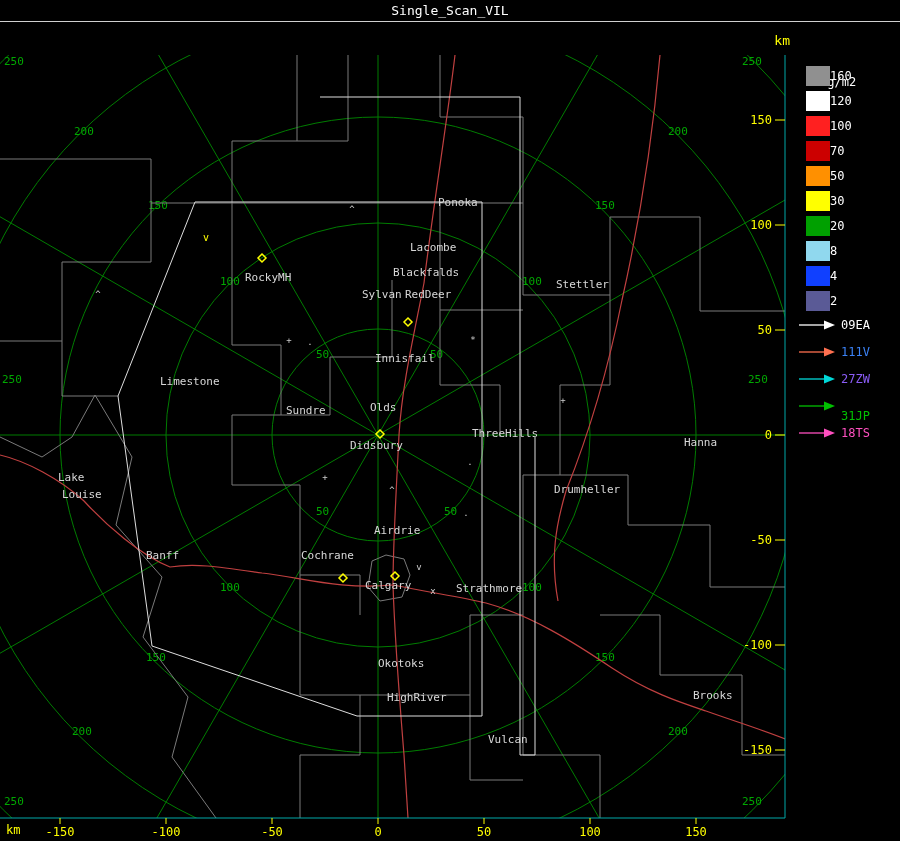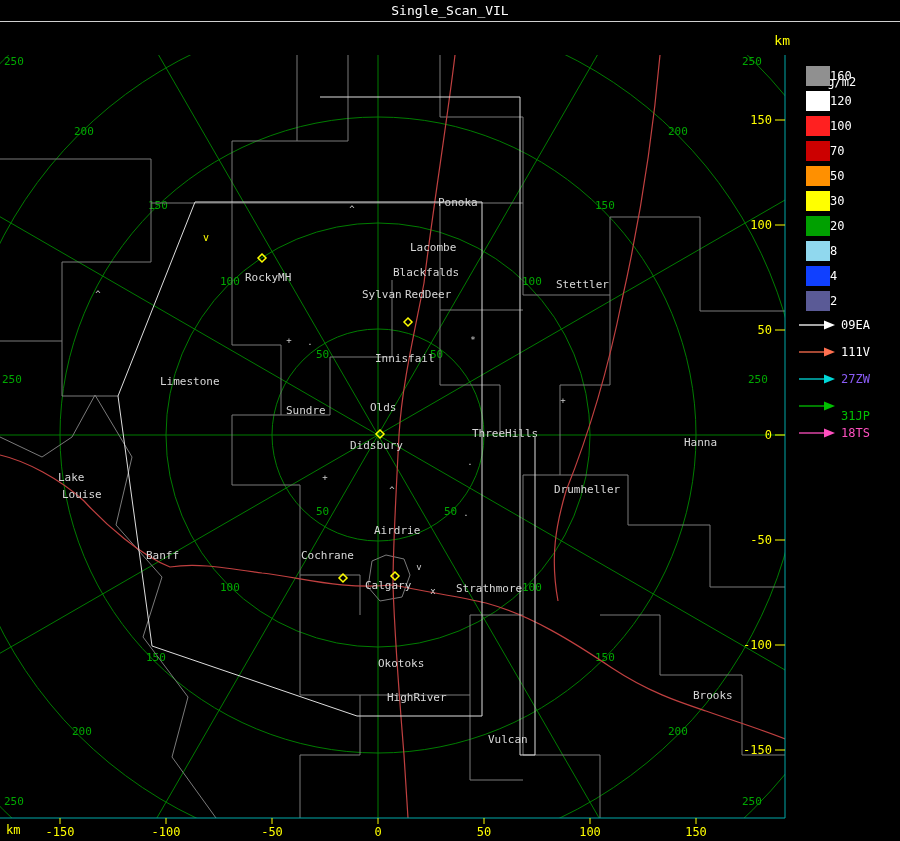--- a/index.html
+++ b/index.html
@@ -256,21 +256,21 @@
           <line x1="2" y1="6" x2="29" y2="6" stroke="#ffffff" stroke-width="1.3"></line>
           <path d="M38,6 L27,1.5 L27,10.5 Z" fill="#ffffff"></path>
         </svg>
         <span class="rl-label" style="color: rgb(255, 255, 255);">09EA</span>
       </div>
       <div class="rl-row">
         <svg width="38" height="12">
           <line x1="2" y1="6" x2="29" y2="6" stroke="#ff7050" stroke-width="1.3"></line>
           <path d="M38,6 L27,1.5 L27,10.5 Z" fill="#ff7050"></path>
         </svg>
-        <span class="rl-label" style="color: #ffffff;">111V</span>
+        <span class="rl-label" style="color: #3b82f6;">111V</span>
       </div>
       <div class="rl-row">
         <svg width="38" height="12">
           <line x1="2" y1="6" x2="29" y2="6" stroke="#00d8d8" stroke-width="1.3"></line>
           <path d="M38,6 L27,1.5 L27,10.5 Z" fill="#00d8d8"></path>
         </svg>
         <span class="rl-label" style="color: #8b5cf6;">27ZW</span>
       </div>
       <div class="rl-row">
         <svg width="38" height="12">

